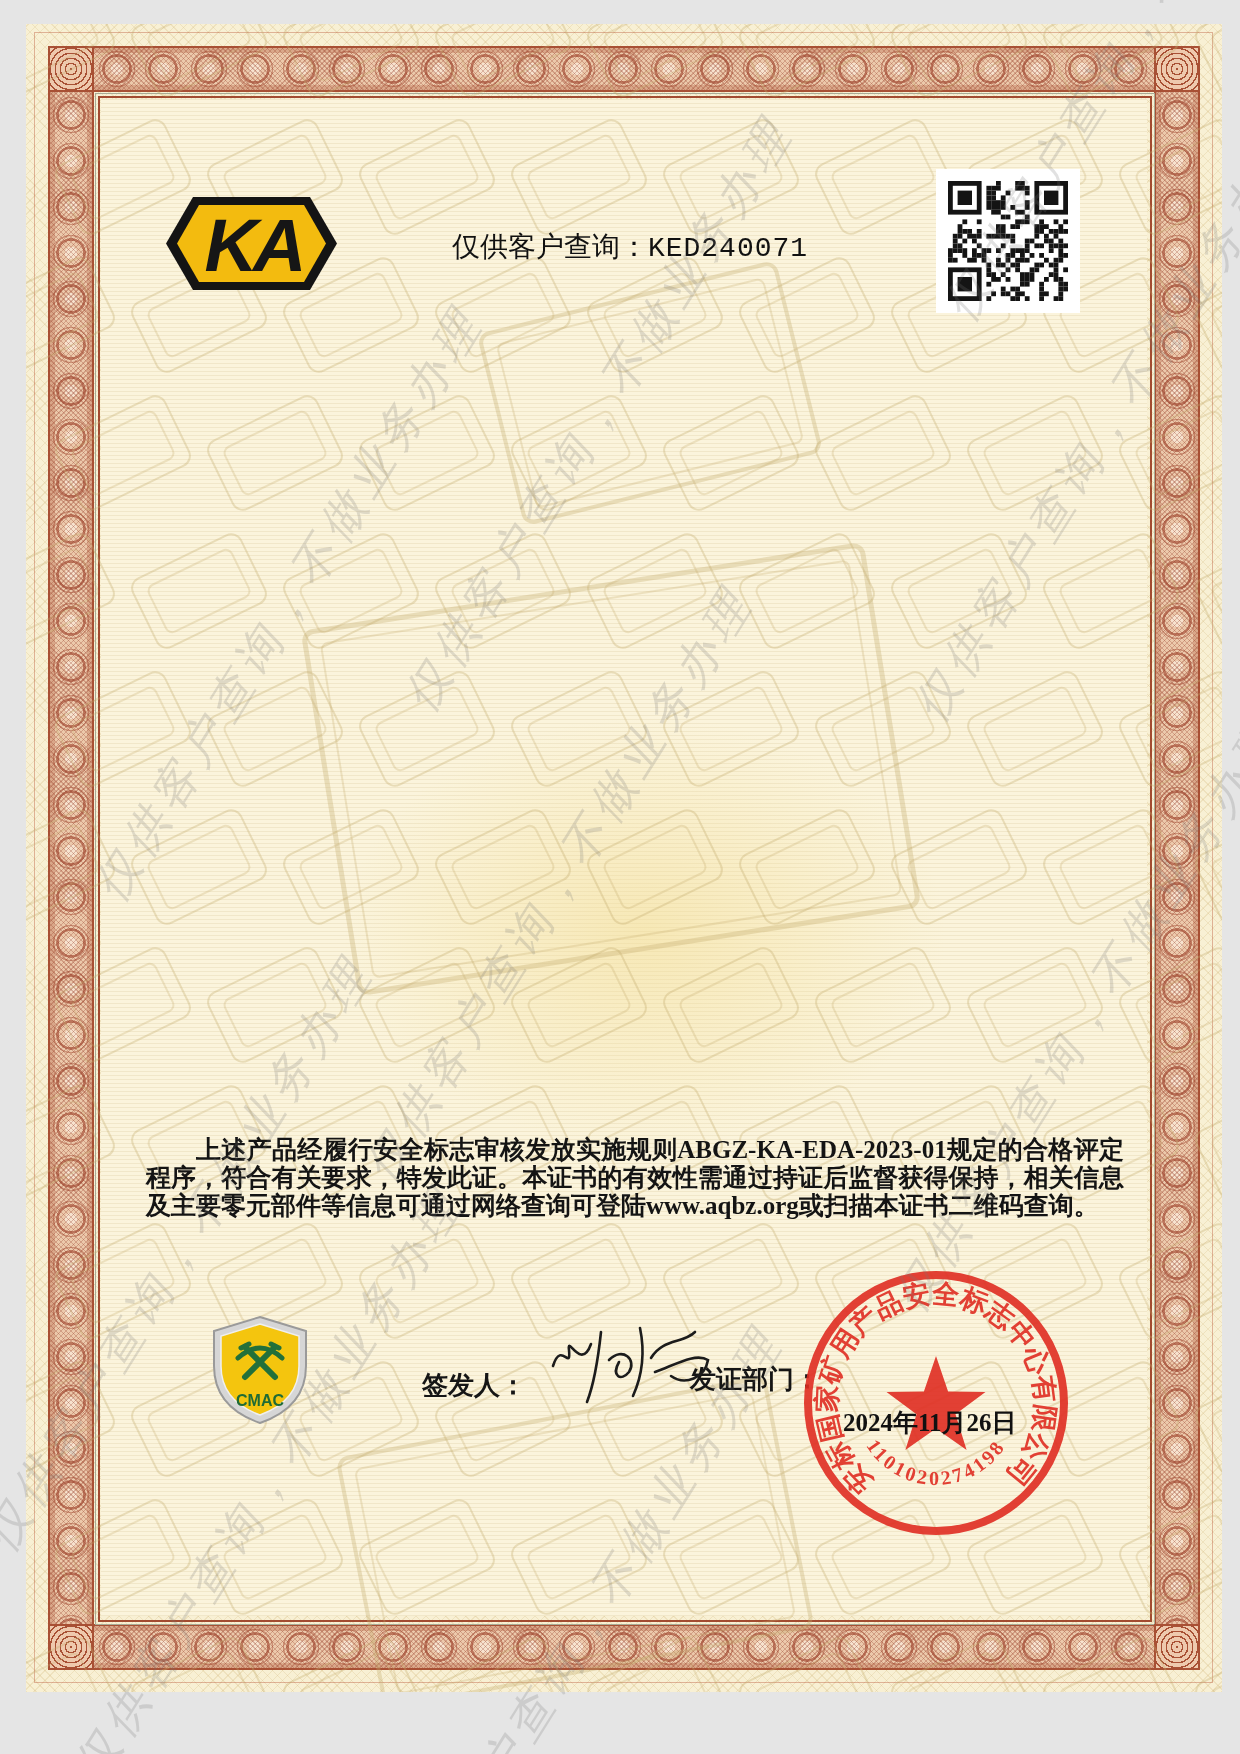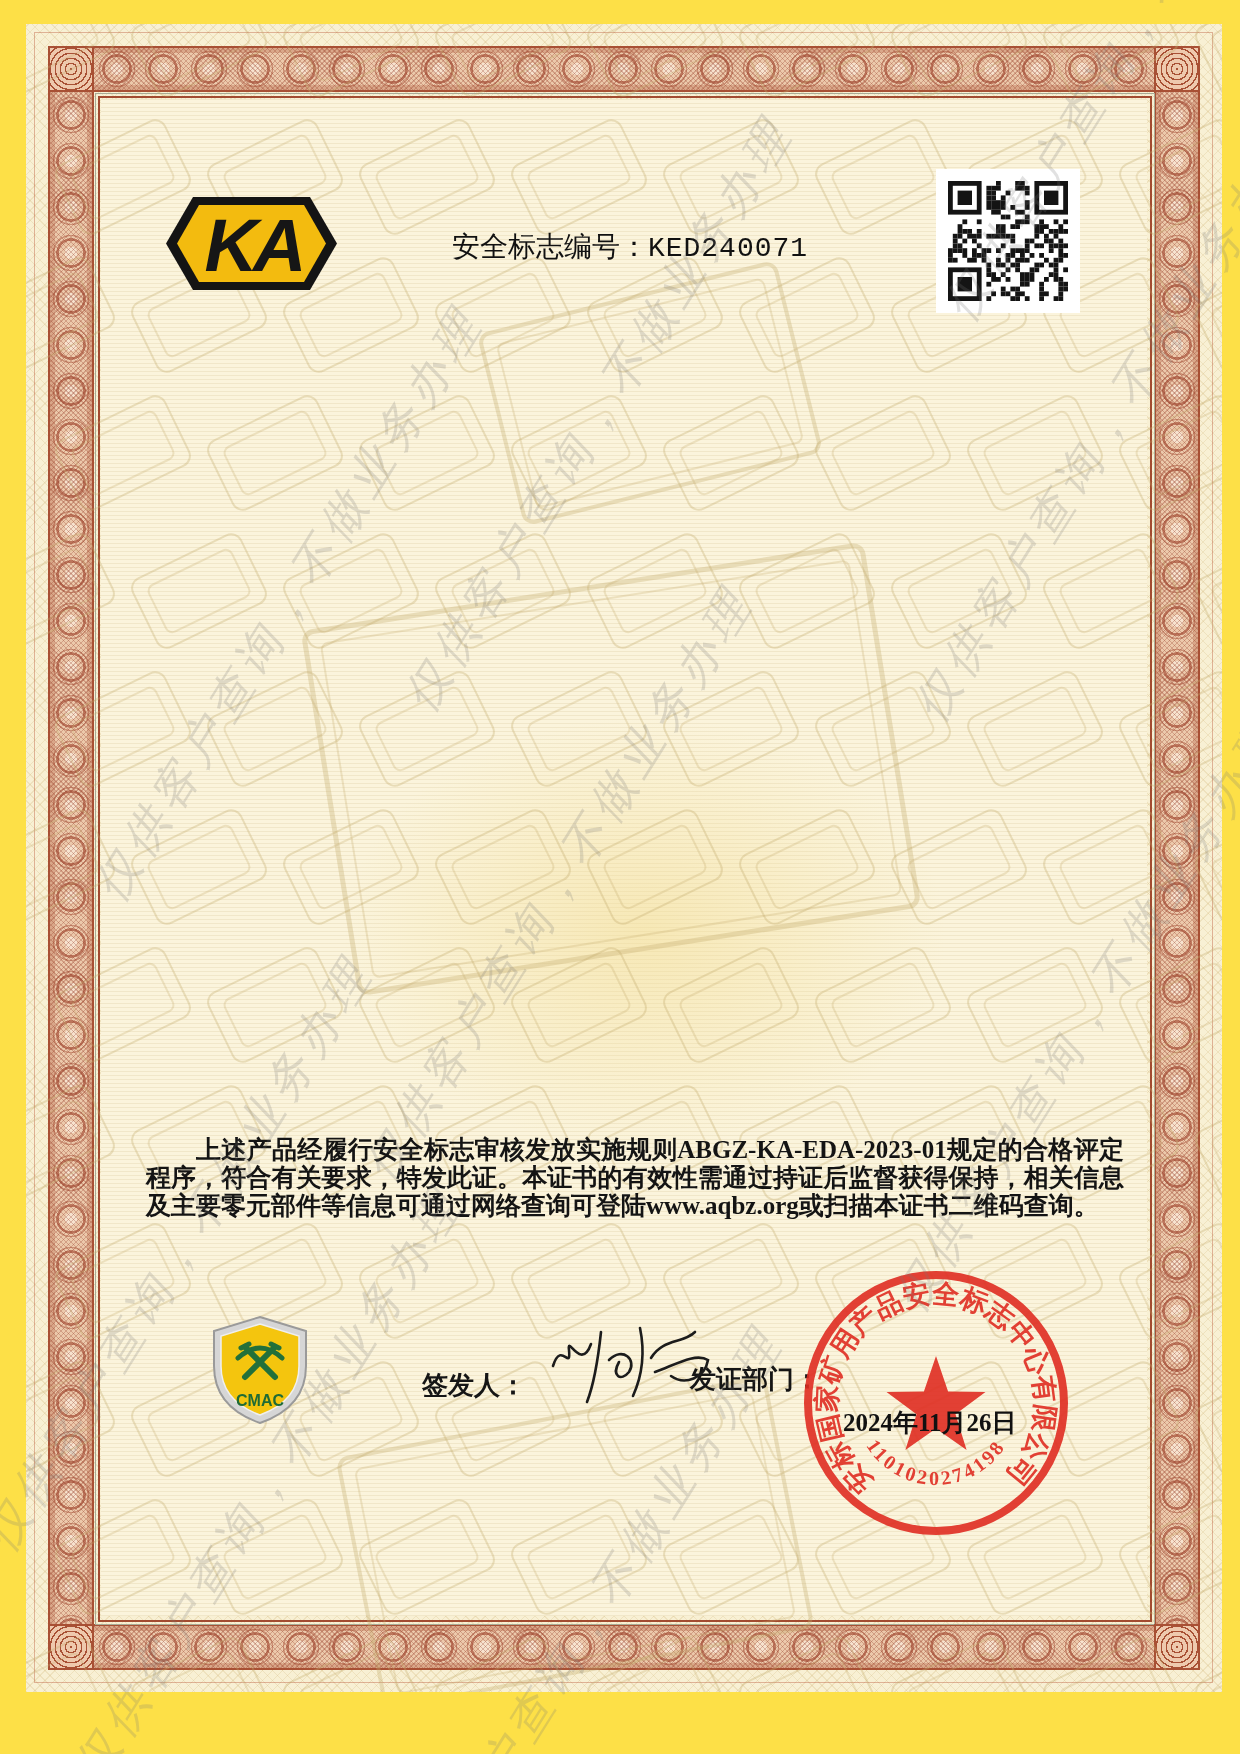--- a/index.html
+++ b/index.html
@@ -1,17 +1,17 @@
 <!DOCTYPE html>
 <html><head>
 <meta charset="utf-8">
 <style>
   html,body{margin:0;padding:0;}
   body{width:1240px;height:1754px;background:#ffffff;font-family:"Liberation Serif",serif;position:relative;}
-  .page{position:absolute;left:0;top:0;width:1240px;height:1754px;overflow:hidden;background:#fde047;}
+  .page{position:absolute;left:0;top:0;width:1240px;height:1754px;overflow:hidden;background:#e5e5e5;}
 
   
   .cert-surface{position:absolute;left:26px;top:24px;width:1196px;height:1668px;background-color:#f8f0d4;
     background-image:
       repeating-linear-gradient(45deg, rgba(205,175,110,.22) 0 1px, transparent 1px 7px),
       repeating-linear-gradient(-45deg, rgba(205,175,110,.22) 0 1px, transparent 1px 7px);
     z-index:0;}
   .outer-hairline{position:absolute;left:34px;top:32px;width:1177px;height:1649px;border:1.5px solid rgba(190,100,70,.45);z-index:1;}
 
   
@@ -229,21 +229,21 @@
       <div class="tile" style="left: 1176px; top: 1632px;"></div>
     </div>
 
   <svg class="abs ka-logo" viewBox="0 0 177 99">
     <path d="M30,3 H147 L174,49.5 L147,96 H30 L3,49.5 Z" fill="#141414"></path>
     <path d="M36,11 H141 L163,49.5 L141,88 H36 L14,49.5 Z" fill="#f3bb0f"></path>
     <text x="90" y="77" text-anchor="middle" font-family="Liberation Sans, sans-serif" font-size="74" font-weight="900" font-style="italic" letter-spacing="-5" fill="#161616">KA</text>
   </svg>
 
   <div class="abs certno">
-    <span>安全标志编号：</span><span class="num">KED240071</span>
+    <span>仅供客户查询：</span><span class="num">KED240071</span>
   </div>
 
   <div class="abs qr-wrap">
     <svg id="qr-svg" width="120" height="120" viewBox="0 0 120 120">
         <rect x="0" y="0" width="120" height="120" fill="#ffffff"></rect>
         <rect x="48.0" y="0.0" width="4.8" height="4.8" fill="#141414"></rect>
         <rect x="67.2" y="0.0" width="4.8" height="4.8" fill="#141414"></rect>
         <rect x="72.0" y="0.0" width="4.8" height="4.8" fill="#141414"></rect>
         <rect x="38.4" y="4.8" width="4.8" height="4.8" fill="#141414"></rect>
         <rect x="43.2" y="4.8" width="4.8" height="4.8" fill="#141414"></rect>

